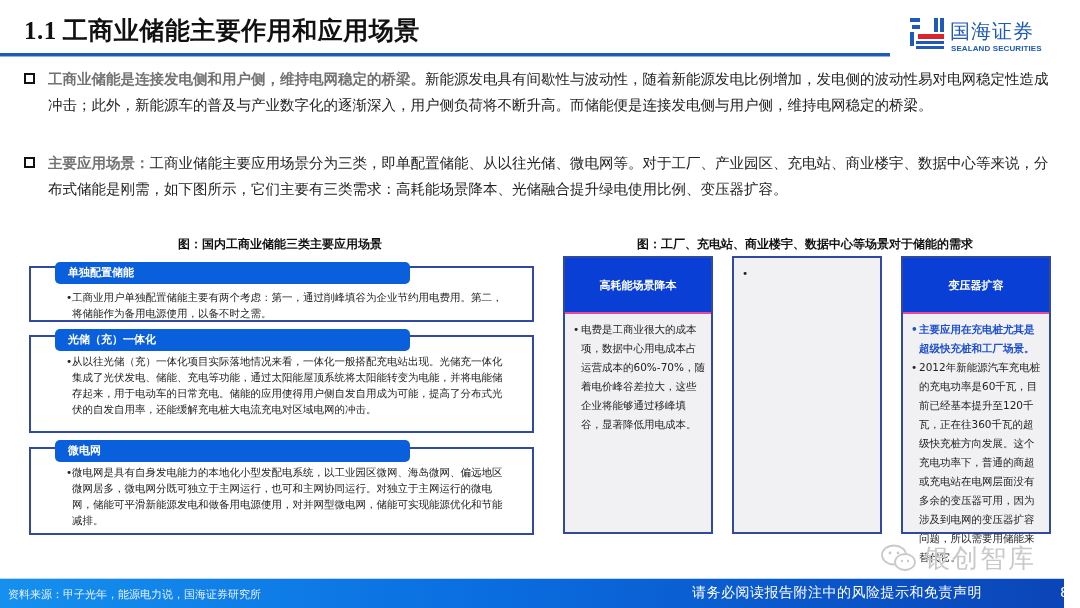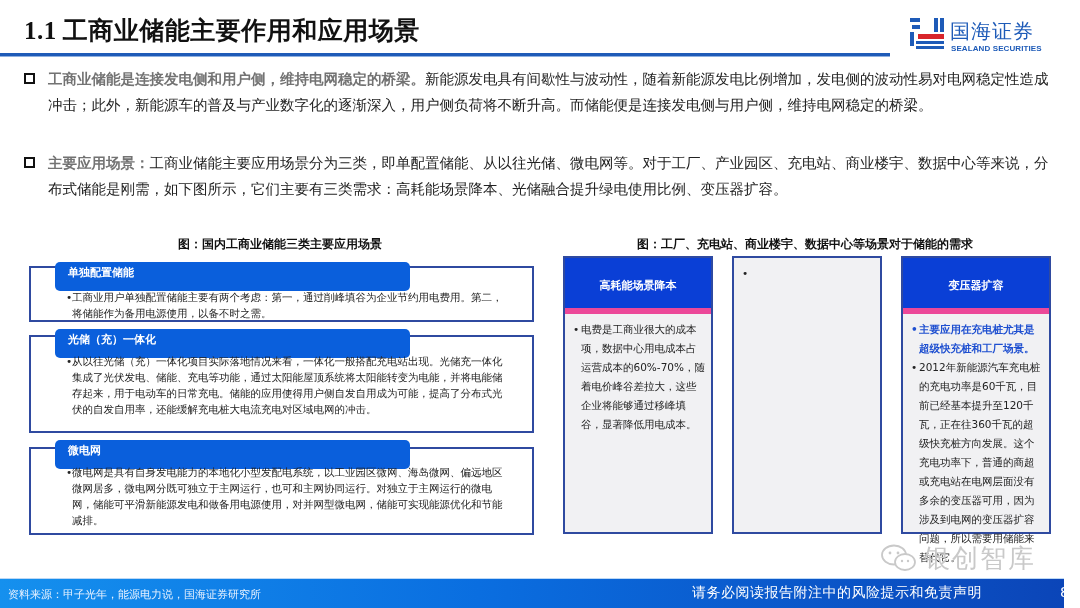--- a/index.html
+++ b/index.html
@@ -38,38 +38,38 @@
     position: absolute; font-size: 12px; font-weight: bold; color: #111; text-align: center;
   }
   #lfig { left: 40px; width: 480px; top: 236px; }
   #rfig { left: 555px; width: 500px; top: 236px; }
 
   .lbox {
     position: absolute; left: 29px; width: 505px;
     border: 2px solid #2f4aa0; background: #fff;
   }
   .ltab {
-    position: absolute; left: 55px; width: 355px; height: 29px;
+    position: absolute; left: 55px; width: 355px; height: 22px;
     background: #0a5fdc; border-radius: 5px; color: #fff;
     font-size: 11px; font-weight: bold; line-height: 22px; padding-left: 13px;
   }
   .lbody {
     position: absolute; left: 72px; width: 440px;
     font-size: 10.5px; line-height: 16px; color: #222;
   }
   .lbody .dot { position: absolute; left: -6px; top: 0; }
 
   .rcol {
     position: absolute; top: 256px; width: 150px; height: 278px;
     border: 2px solid #2f4aa0; background: #f1f1f3;
   }
   .rhead {
     height: 56px; background: #0a3fd6; color: #fff;
     font-size: 11px; font-weight: bold; text-align: center; line-height: 56px;
-    border-bottom: 6px solid #ec4899;
+    border-bottom: 2px solid #ec4899;
   }
   .rbody { padding: 6px 6px 0 8px; font-size: 10.5px; line-height: 19px; color: #222; }
   .rbody p { position: relative; padding-left: 8px; }
   .rbody p .dot { position: absolute; left: 0; top: 0; }
   .rbody p.hl { color: #1e4fd0; font-weight: bold; }
 
   .watermark {
     position: absolute; left: 880px; top: 543px; height: 30px;
     font-size: 26px; color: #c9c9c9; letter-spacing: 2px;
   }

